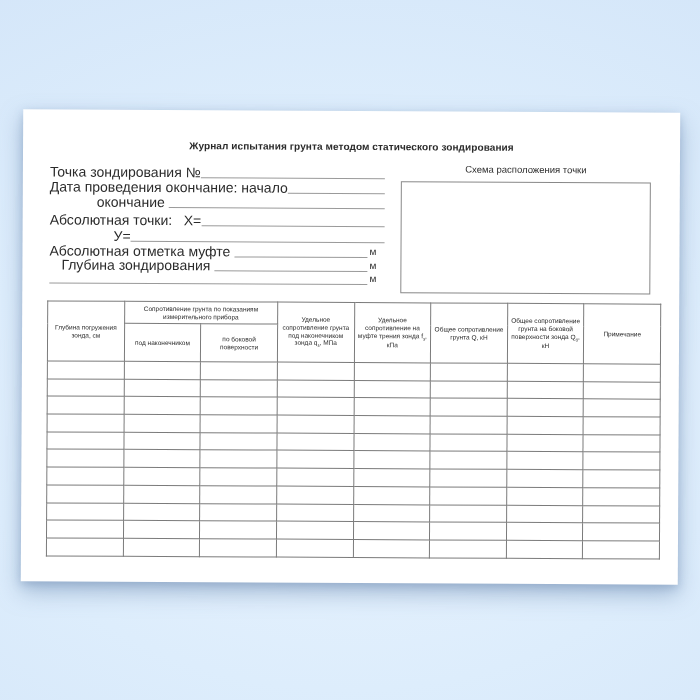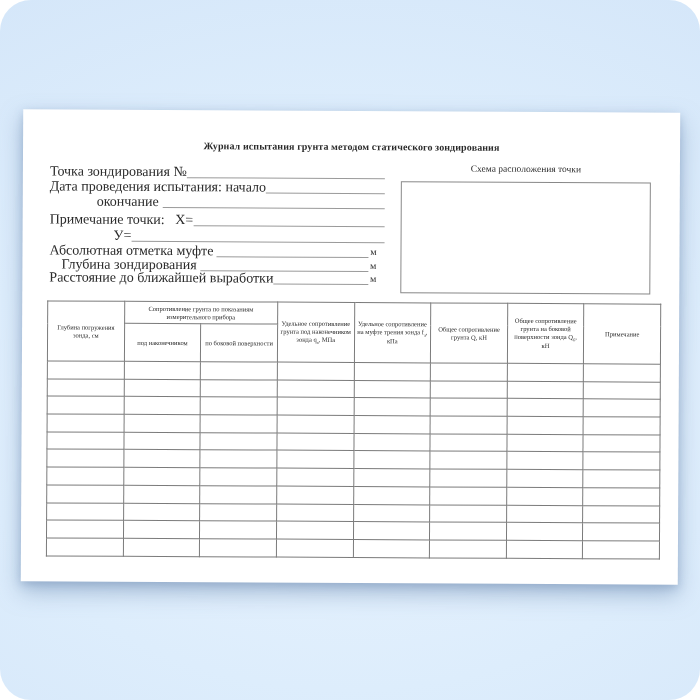--- a/index.html
+++ b/index.html
@@ -1,21 +1,20 @@
 <!DOCTYPE html>
 <html><head>
 <meta charset="utf-8">
 <style>
   html,body{margin:0;padding:0;}
   .stage{
     position:relative;width:700px;height:700px;overflow:hidden;
     background:radial-gradient(ellipse 120% 90% at 50% 58%, #eaf4fe 0%, #ddedfc 45%, #cfe2f7 100%);
-    font-family:Liberation Serif, serif;
+    font-family:Liberation Sans, sans-serif;
     color:#2b2b2b;
-    border-radius:31px;
   }
   .sheet{
     position:absolute;left:22px;top:111px;width:657px;height:472px;
     background:#ffffff;
     transform:rotate(0.3deg);
     box-shadow:0 10px 22px rgba(105,135,175,0.50), 0 3px 8px rgba(105,135,175,0.35);
   }
   .doc-title{
     position:absolute;top:30px;left:0;width:100%;
     text-align:center;font-weight:bold;font-size:10px;letter-spacing:0.1px;
@@ -62,47 +61,46 @@
 
     <div class="schema-title">Схема расположения точки</div>
     <div class="schema-box"></div>
 
     <div id="fields">
         <div class="field-row" style="top: 55px; width: 335px;">
           <span class="field-label" style="margin-left: 0px;">Точка зондирования №</span>
           <span class="field-line"></span>
         </div>
         <div class="field-row" style="top: 70px; width: 335px;">
-          <span class="field-label" style="margin-left: 0px;">Дата проведения испытания: начало</span>
+          <span class="field-label" style="margin-left: 0px;">Дата проведения окончание: начало</span>
           <span class="field-line"></span>
         </div>
         <div class="field-row" style="top: 85px; width: 335px;">
           <span class="field-label" style="margin-left: 47px;">окончание </span>
           <span class="field-line"></span>
         </div>
         <div class="field-row" style="top: 103px; width: 335px;">
-          <span class="field-label" style="margin-left: 0px;">Примечание точки:   X=</span>
+          <span class="field-label" style="margin-left: 0px;">Абсолютная точки:   X=</span>
           <span class="field-line"></span>
         </div>
         <div class="field-row" style="top: 119px; width: 335px;">
           <span class="field-label" style="margin-left: 64px;">У=</span>
           <span class="field-line"></span>
         </div>
         <div class="field-row" style="top: 134px; width: 327px;">
           <span class="field-label" style="margin-left: 0px;">Абсолютная отметка муфте </span>
           <span class="field-line"></span>
           <span class="field-unit">м</span>
         </div>
         <div class="field-row" style="top: 148px; width: 327px;">
           <span class="field-label" style="margin-left: 12px;">Глубина зондирования </span>
           <span class="field-line"></span>
           <span class="field-unit">м</span>
         </div>
         <div class="field-row" style="top: 161px; width: 327px;">
-          <span class="field-label" style="margin-left: 0px;">Расстояние до ближайшей выработки</span>
           <span class="field-line"></span>
           <span class="field-unit">м</span>
         </div>
       </div>
 
     <div class="grid-wrap">
       <table class="grid">
         <colgroup>
           <col style="width:12.5%">
             <col style="width:12.5%">

